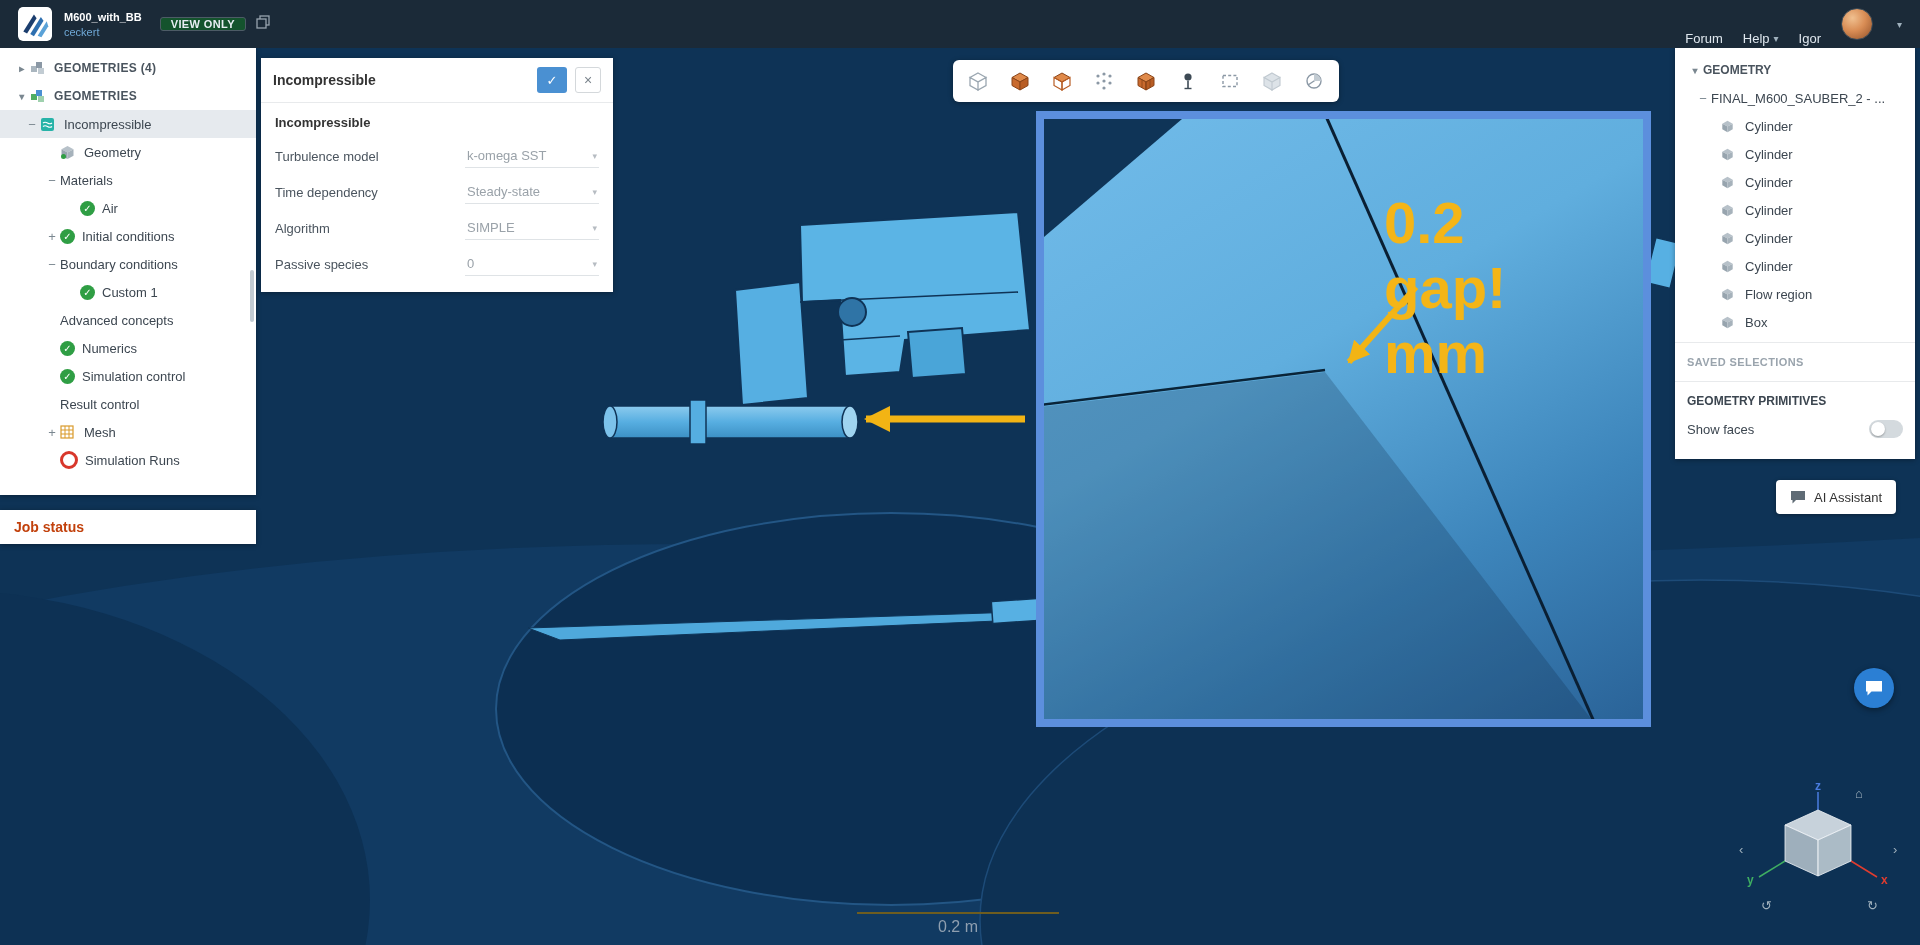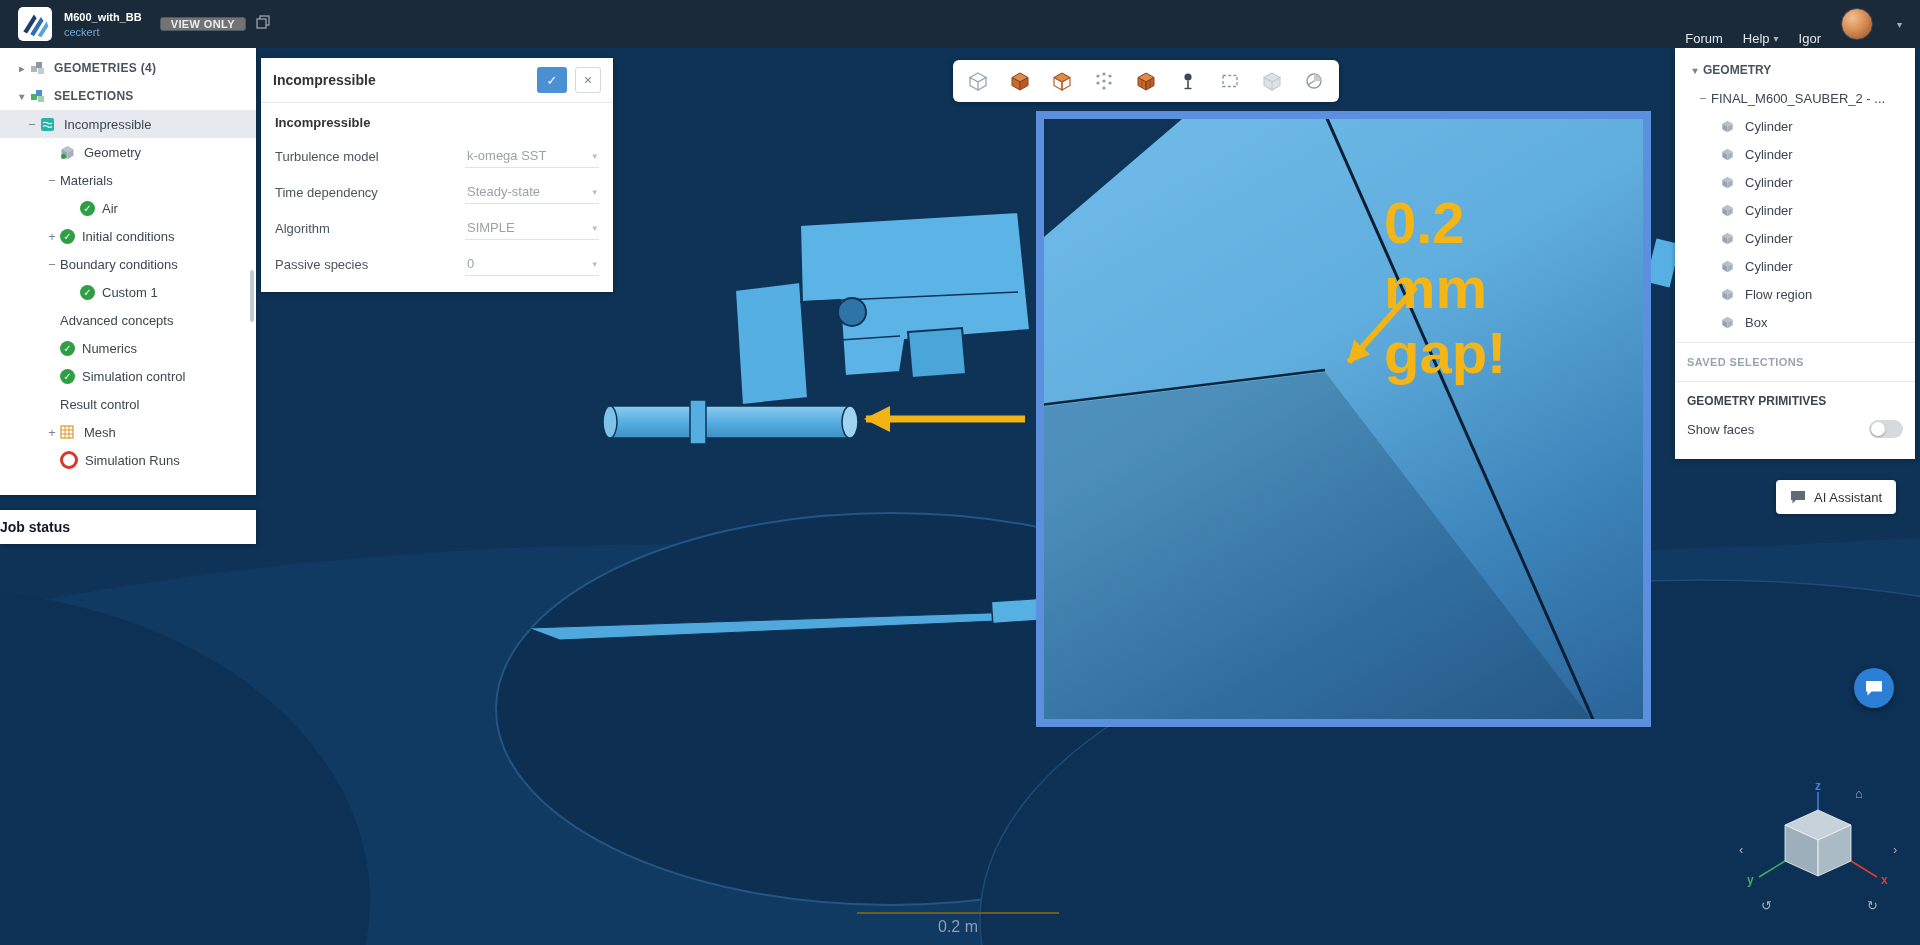--- a/index.html
+++ b/index.html
@@ -4,21 +4,21 @@
 <style>
   html,body{margin:0;padding:0;width:1920px;height:945px;overflow:hidden;
     font-family:"Liberation Sans", sans-serif;background:#113a62;}
   
   #header{position:absolute;top:0;left:0;width:1920px;height:48px;background:#1b2a38;
     display:flex;align-items:center;padding:0 18px;box-sizing:border-box;z-index:50;}
   #logo{width:34px;height:34px;border-radius:5px;overflow:hidden;flex:none;cursor:pointer;}
   .ptitle{margin-left:12px;display:flex;flex-direction:column;justify-content:center;}
   .ptitle .t{color:#fff;font-size:11px;font-weight:bold;line-height:17px;}
   .ptitle .o{color:#6fa8d6;font-size:11px;line-height:13px;}
-  .viewonly{margin-left:18px;background:#737373;border:1px solid #4d5b66;color:#e8eef3;
+  .viewonly{margin-left:18px;background:#14532d;border:1px solid #4d5b66;color:#e8eef3;
     font-size:11px;font-weight:bold;padding:0 10px;border-radius:3px;letter-spacing:.4px;}
   .copyic{margin-left:10px;color:#97a4ae;}
   #hright{margin-left:auto;display:flex;align-items:center;gap:20px;color:#dfe7ee;font-size:13px;}
   .hchev{color:#9fb0bc;font-size:10px;margin-left:4px;}
   .navitem{cursor:pointer;display:flex;align-items:center;margin-top:28px;}
   #avatar{width:30px;height:30px;border-radius:50%;flex:none;cursor:pointer;
     background:radial-gradient(circle at 35% 30%, #f0c090 0%, #d98d55 45%, #8f4f28 100%);
     border:1px solid #3a4a57;}
   
   .panel{position:absolute;background:#fff;box-shadow:0 1px 5px rgba(0,0,0,.35);z-index:30;}
@@ -31,21 +31,21 @@
   .ind0{padding-left:14px}.ind1{padding-left:24px}.ind2{padding-left:44px}.ind3{padding-left:80px}
   .exp{width:16px;flex:none;text-align:center;color:#7a8790;font-size:13px;}
   .chev{width:16px;flex:none;text-align:center;color:#7a8790;font-size:10px;}
   .ticon{width:24px;flex:none;display:flex;align-items:center;}
   .check{width:15px;height:15px;border-radius:50%;background:#2f9e44;color:#fff;font-size:10px;
     line-height:15px;text-align:center;margin-right:7px;flex:none;}
   .runicon{width:12px;height:12px;border-radius:50%;border:3px solid #d8372b;margin-right:7px;
     flex:none;background:#fff;box-sizing:content-box;}
   #lscroll{position:absolute;right:2px;top:222px;width:4px;height:52px;background:#c2cbd2;border-radius:2px;}
   #jobstatus{top:510px;left:0;width:256px;height:34px;display:flex;align-items:center;
-    box-sizing:border-box;font-size:14px;font-weight:bold;color:#0f172a;}
+    padding-left:14px;box-sizing:border-box;font-size:14px;font-weight:bold;color:#c2410c;}
   
   #settings{top:58px;left:261px;width:352px;}
   #sethead{height:44px;display:flex;align-items:center;padding:0 12px;border-bottom:1px solid #e8eaec;}
   #sethead .t{font-size:14px;font-weight:bold;color:#333;flex:1;}
   .btn-apply{width:30px;height:26px;background:#4a90d2;border:none;border-radius:3px;color:#fff;
     font-size:13px;cursor:pointer;margin-right:8px;}
   .btn-close{width:26px;height:26px;background:#fff;border:1px solid #d4d8db;border-radius:3px;
     color:#7a838b;font-size:14px;cursor:pointer;line-height:1;}
   .sectitle{padding:12px 14px 8px 14px;font-size:13px;font-weight:bold;color:#333;}
   .frow{height:36px;display:flex;align-items:center;justify-content:space-between;padding:0 14px;}
@@ -149,22 +149,22 @@
         </marker>
       </defs>
       <polygon points="0,0 138,0 0,118" fill="#0f3457"></polygon>
       <polygon points="-5,288 281,253 551,605 -5,605" fill="rgba(8,32,58,0.22)"></polygon>
       <line x1="281" y1="-5" x2="551" y2="605" stroke="#0a1f33" stroke-width="3"></line>
       <line x1="-5" y1="286" x2="281" y2="251" stroke="#0a2438" stroke-width="2.5"></line>
       <line x1="372" y1="168" x2="305" y2="243" stroke="#f2b414" stroke-width="6" marker-end="url(#ah2)"></line>
     </svg>
     <div id="gaptext">
       <div>0.2</div>
+      <div>gap!</div>
       <div>mm</div>
-      <div>gap!</div>
     </div>
   </div>
 
   <div id="scalebar"></div>
   <div id="scalelabel">0.2 m</div>
 
   <svg id="gizmo" width="170" height="140" viewBox="0 0 170 140">
     <text x="120" y="18" font-size="13" fill="#9fb0bc">⌂</text>
     <text x="4" y="74" font-size="13" fill="#9fb0bc">‹</text>
     <text x="158" y="74" font-size="13" fill="#9fb0bc">›</text>
@@ -230,21 +230,21 @@
   </div>
   <div class="trow ind0 hd">
     <span class="chev">▾</span>
     <span class="ticon">
       <svg width="16" height="16" viewBox="0 0 16 16">
           <rect x="1" y="6" width="6" height="6" fill="#4fae62"></rect>
           <rect x="6" y="2" width="6" height="6" fill="#4a90d2"></rect>
           <rect x="8" y="8" width="6" height="6" fill="#9fd1ae"></rect>
         </svg>
     </span>
-    <span>SELECTIONS</span>
+    <span>GEOMETRIES</span>
   </div>
   <div class="trow ind1 sel">
     <span class="exp">−</span>
     <span class="ticon">
       <svg width="15" height="15" viewBox="0 0 15 15">
           <rect x="1" y="1" width="13" height="13" rx="2" fill="#27b3a8"></rect>
           <path d="M3 6 Q5 4.5 7.5 6 T12 6" stroke="#fff" stroke-width="1.2" fill="none"></path>
           <path d="M3 9.5 Q5 8 7.5 9.5 T12 9.5" stroke="#fff" stroke-width="1.2" fill="none"></path>
         </svg>
     </span>

